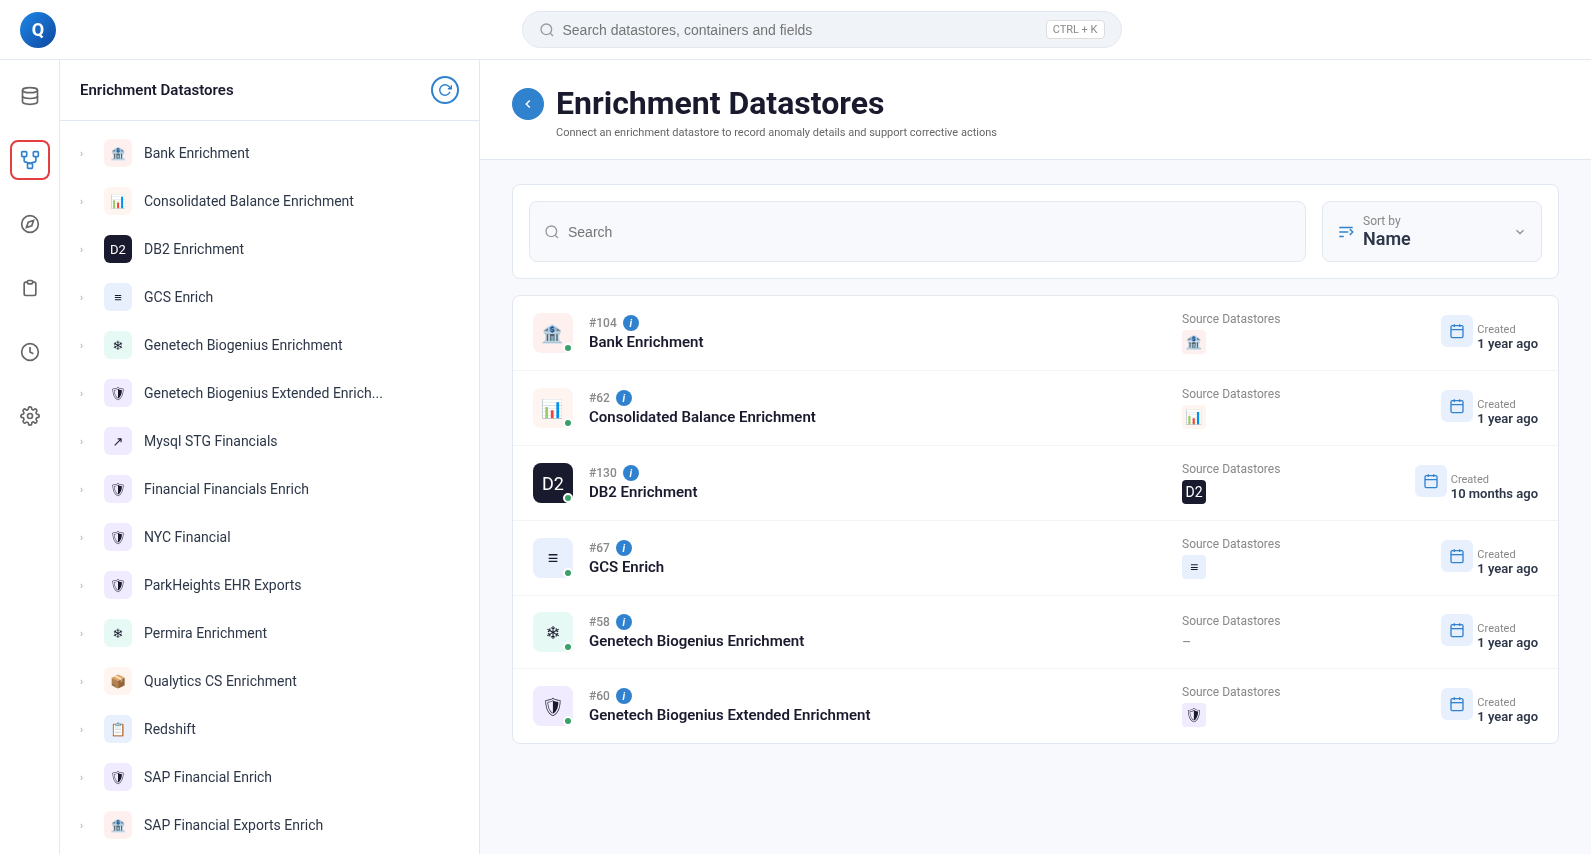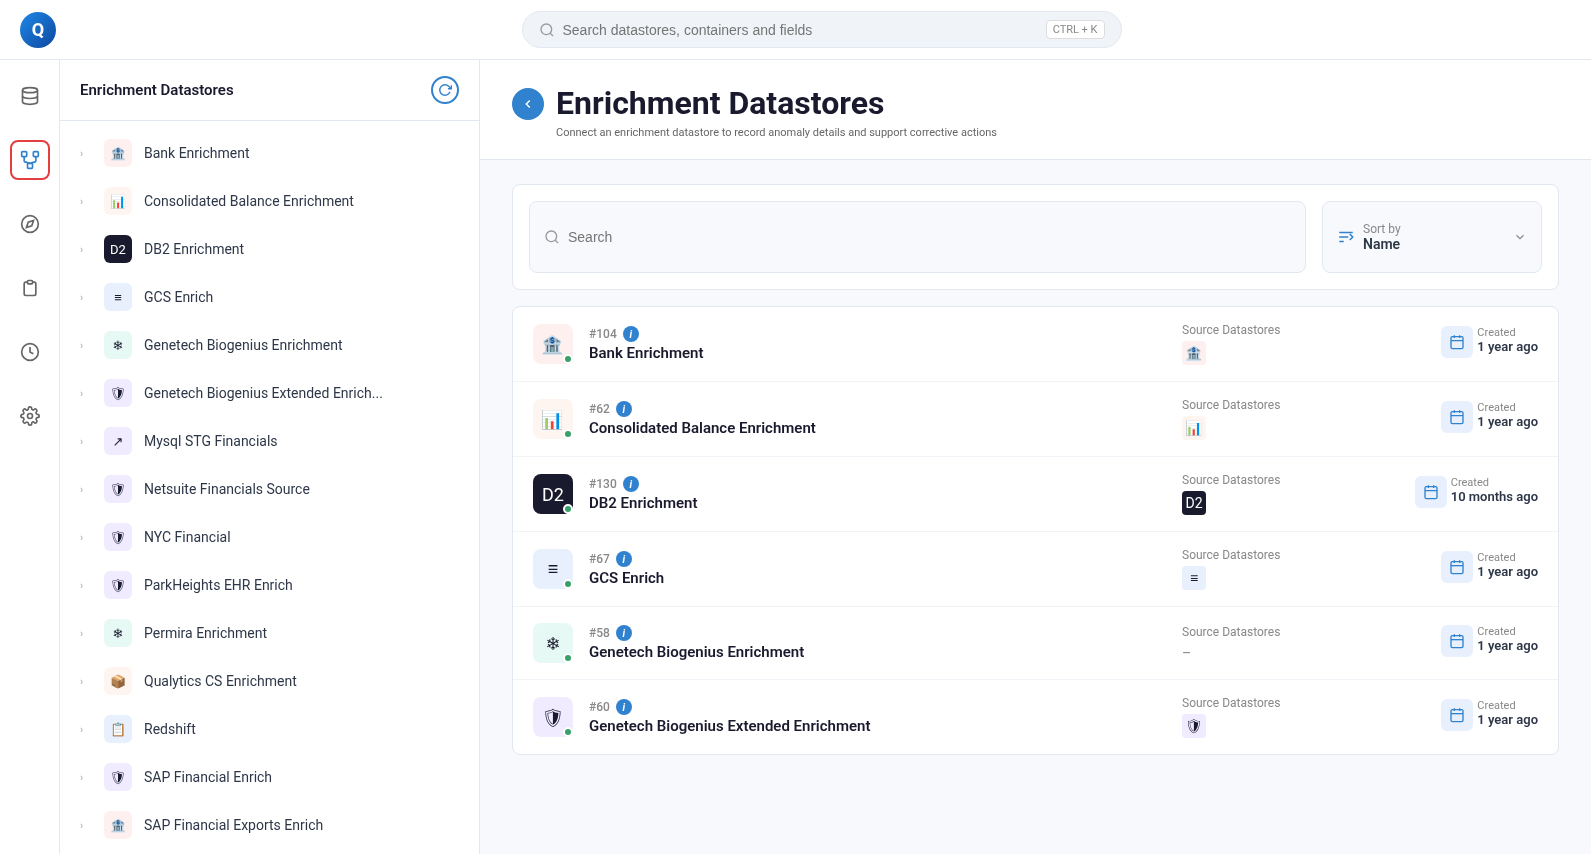--- a/index.html
+++ b/index.html
@@ -216,27 +216,27 @@
       font-size: 14px;
       color: #555;
       flex: 1;
     }
     .sort-dropdown {
       display: flex;
       align-items: center;
       background: #f7f9fc;
       border: 1px solid #e2e8f0;
       border-radius: 8px;
-      padding: 20px 14px;
+      padding: 12px 14px;
       gap: 8px;
       cursor: pointer;
       min-width: 220px;
     }
     .sort-text { font-size: 12px; color: #888; }
-    .sort-value { font-size: 14px; font-weight: 600; color: #2d3748; }
+    .sort-value { font-size: 18px; font-weight: 600; color: #2d3748; }
     .sort-chevron { color: #888; font-size: 12px; margin-left: auto; }
 
     
     .ds-list {
       background: #fff;
       border-radius: 8px;
       border: 1px solid #e2e8f0;
       overflow: hidden;
     }
     .ds-row {
@@ -328,21 +328,21 @@
       color: #3182ce;
       font-size: 16px;
       margin-bottom: 4px;
       margin-left: auto;
     }
     .ds-created-label { font-size: 11px; color: #888; }
     .ds-created-value { font-size: 13px; font-weight: 600; color: #2d3748; }
 
     .ds-date-group {
       display: flex;
-      align-items: flex-start;
+      align-items: flex-end;
       gap: 4px;
     }
     .ds-date-text { text-align: left; }
 
     
     .icon-red { background: #fff0f0; }
     .icon-orange { background: #fff5f0; }
     .icon-dark { background: #1a1a2e; color: #fff; }
     .icon-blue { background: #e8f0fe; }
     .icon-teal { background: #e6f9f5; }
@@ -458,31 +458,31 @@
     <span class="item-label">Genetech Biogenius Extended Enrich...</span>
   </div>
         <div class="nav-item">
     <span class="chevron">›</span>
     <span class="item-icon icon-purple" style="font-size:13px;">↗</span>
     <span class="item-label">Mysql STG Financials</span>
   </div>
         <div class="nav-item">
     <span class="chevron">›</span>
     <span class="item-icon icon-purple" style="font-size:13px;">🛡</span>
-    <span class="item-label">Netsuite Financials Source</span>
+    <span class="item-label">Financial Financials Enrich</span>
   </div>
         <div class="nav-item">
     <span class="chevron">›</span>
     <span class="item-icon icon-purple" style="font-size:13px;">🛡</span>
     <span class="item-label">NYC Financial</span>
   </div>
         <div class="nav-item">
     <span class="chevron">›</span>
     <span class="item-icon icon-purple" style="font-size:13px;">🛡</span>
-    <span class="item-label">ParkHeights EHR Enrich</span>
+    <span class="item-label">ParkHeights EHR Exports</span>
   </div>
         <div class="nav-item">
     <span class="chevron">›</span>
     <span class="item-icon icon-teal" style="font-size:13px;">❄</span>
     <span class="item-label">Permira Enrichment</span>
   </div>
         <div class="nav-item">
     <span class="chevron">›</span>
     <span class="item-icon icon-orange" style="font-size:13px;">📦</span>
     <span class="item-label">Qualytics CS Enrichment</span>

